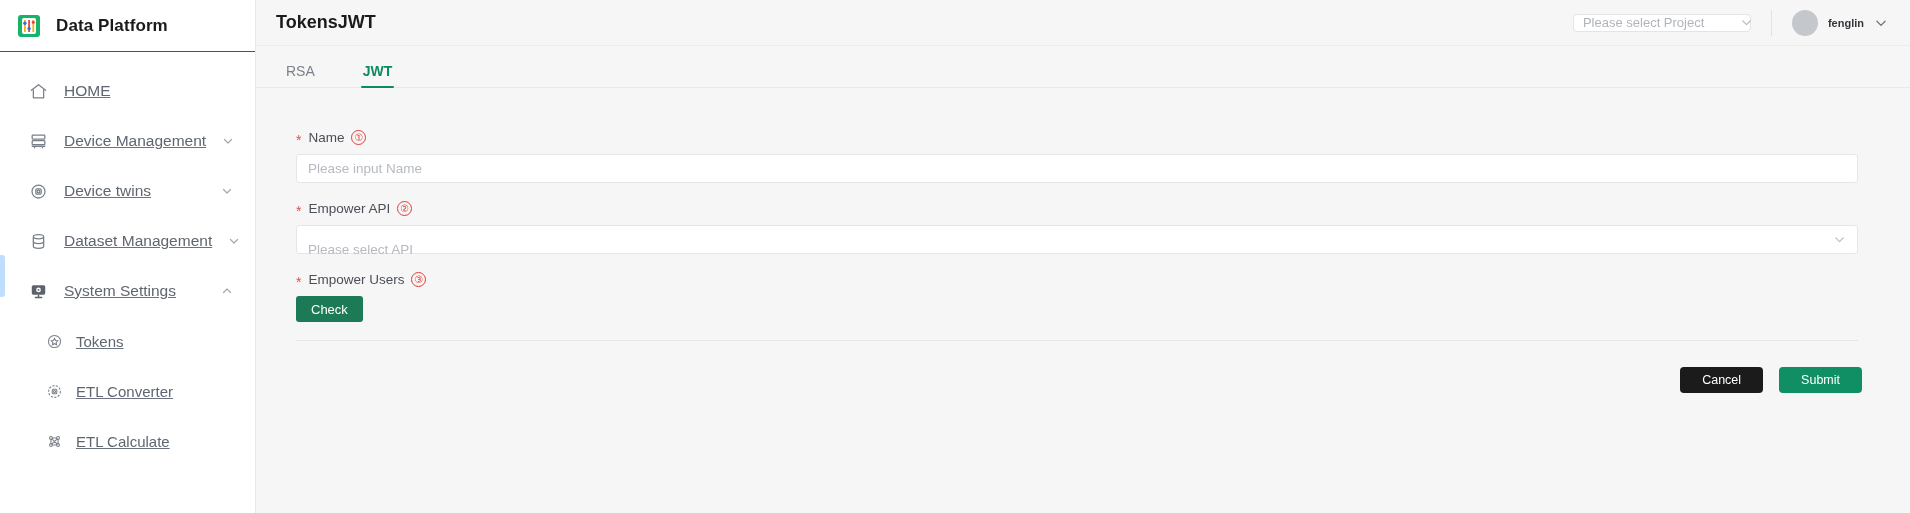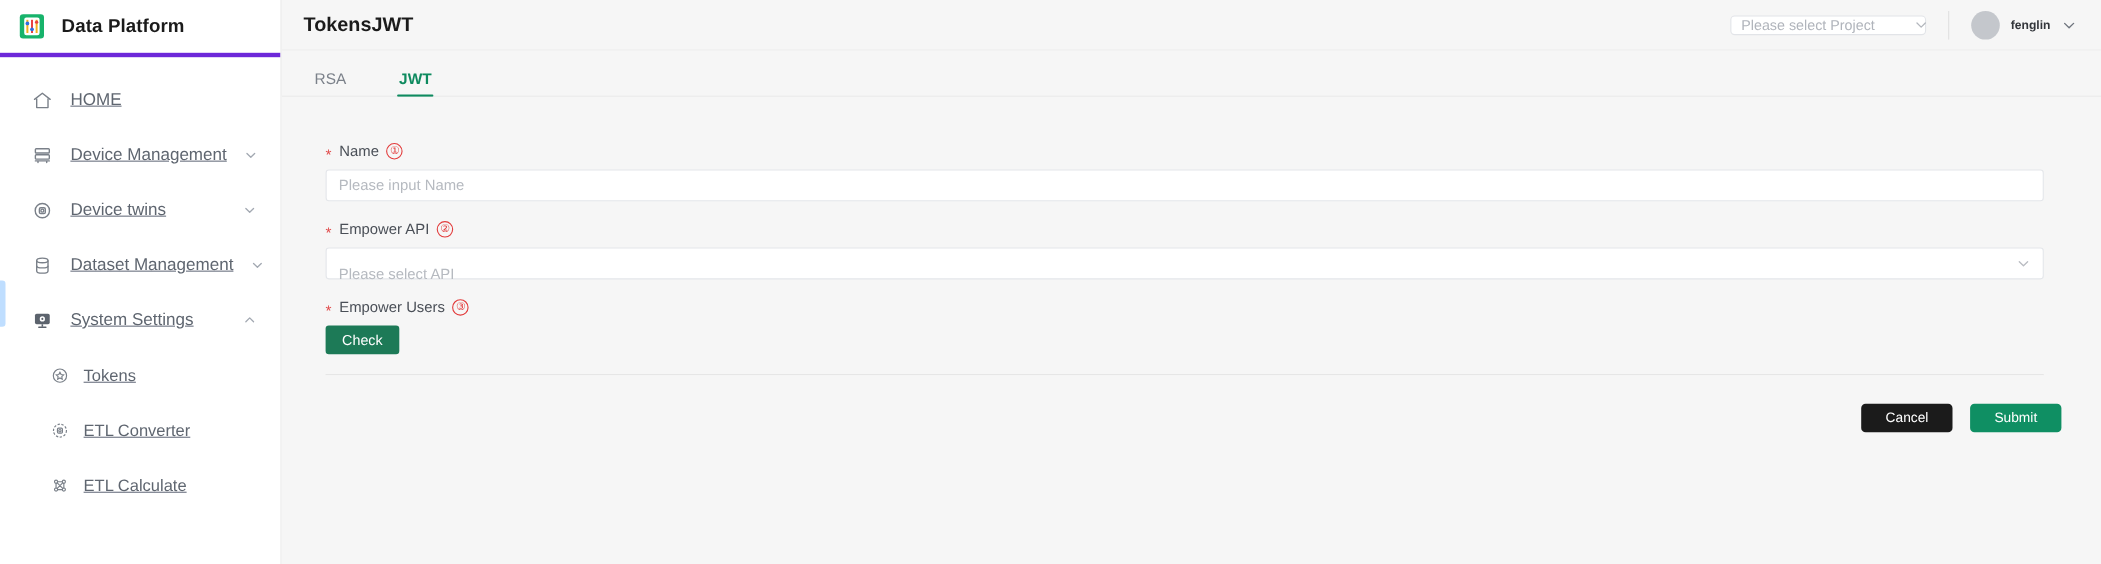--- a/index.html
+++ b/index.html
@@ -18,21 +18,21 @@
     border-right: 1px solid #e8e8e8;
     flex: 0 0 256px;
     position: relative;
     overflow: hidden;
   }
   .brand {
     height: 52px;
     display: flex; align-items: center;
     padding-left: 14px;
     gap: 12px;
-    border-bottom: 4px solid #6d28d9;
+    border-bottom: 1px solid #6d28d9;
   }
   .brand-logo { width: 30px; height: 30px; flex: 0 0 30px; }
   .brand-name {
     font-size: 17px; font-weight: bold; color: #1b1b1b;
     letter-spacing: .1px;
   }
 
   .nav { padding-top: 14px; }
   .nav-item {
     height: 50px;
@@ -174,21 +174,21 @@
     font-size: 13px;
     font-family: "Liberation Sans", sans-serif;
     cursor: pointer;
     display: inline-flex; align-items: center;
   }
 
   .divider { height: 1px; background: #e6e6e6; margin: 16px 0 0 0; }
 
   .actions {
     display: flex; justify-content: flex-end; gap: 16px;
-    padding: 26px 36px 0 0;
+    padding: 26px 48px 0 0;
   }
   .btn {
     height: 26px; padding: 0 22px;
     border: none; border-radius: 4px;
     font-size: 12.5px;
     font-family: "Liberation Sans", sans-serif;
     cursor: pointer;
     display: inline-flex; align-items: center; justify-content: center;
   }
   .btn-cancel { background: #1b1b1b; color: #fff; }

